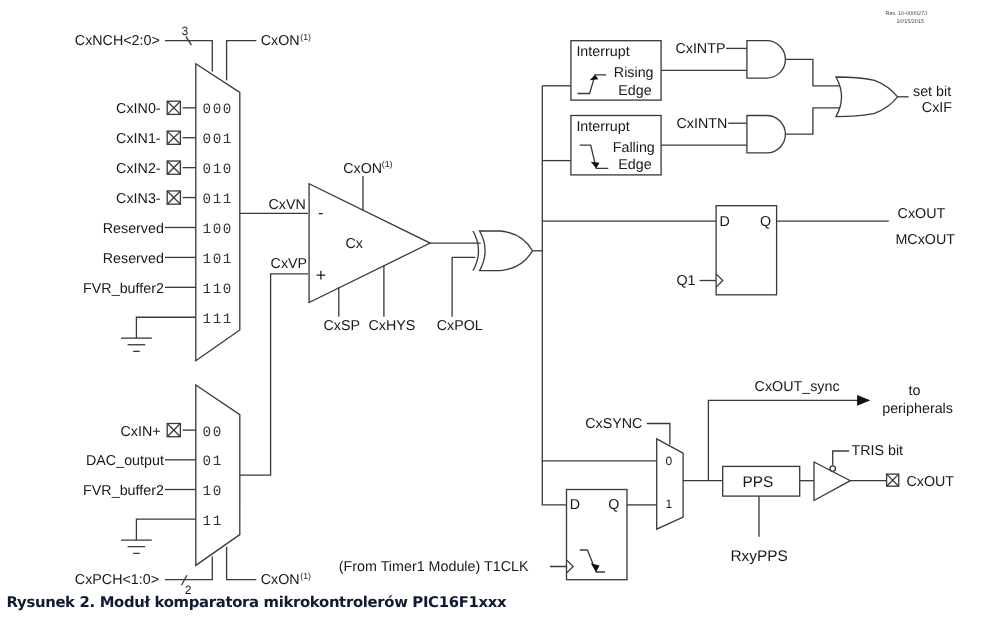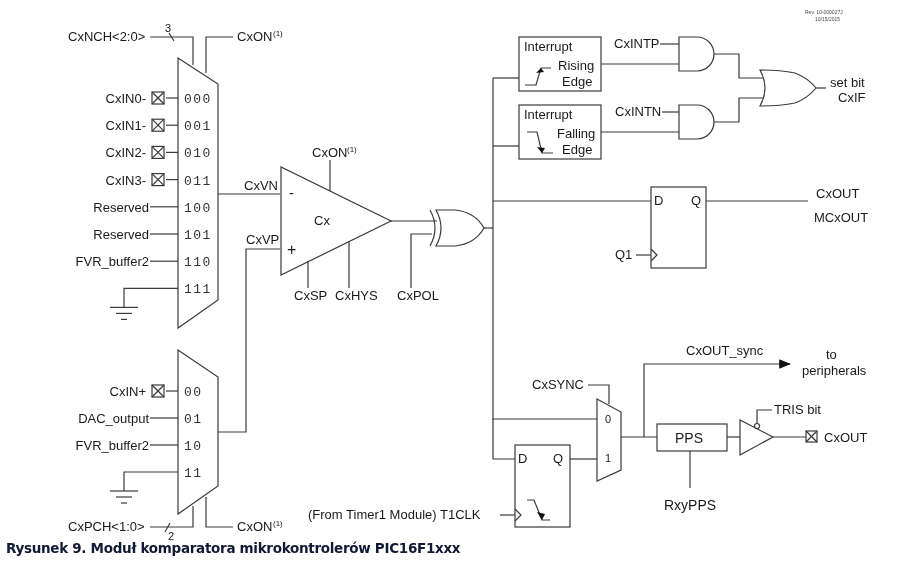--- a/index.html
+++ b/index.html
@@ -270,13 +270,13 @@
     <line class="w" x1="773" y1="437" x2="806" y2="437"></line>
     <g>
       <rect class="b" x="806" y="431" width="11" height="11"></rect>
       <line class="w" x1="806" y1="431" x2="817" y2="442"></line>
       <line class="w" x1="817" y1="431" x2="806" y2="442"></line>
     </g>
     <text x="824" y="442">CxOUT</text>
   </g>
 </svg>
 
-<div class="caption">Rysunek 9. Moduł komparatora mikrokontrolerów PIC16F1xxx</div>
+<div class="caption">Rysunek 2. Moduł komparatora mikrokontrolerów PIC16F1xxx</div>
 
 </body></html>

